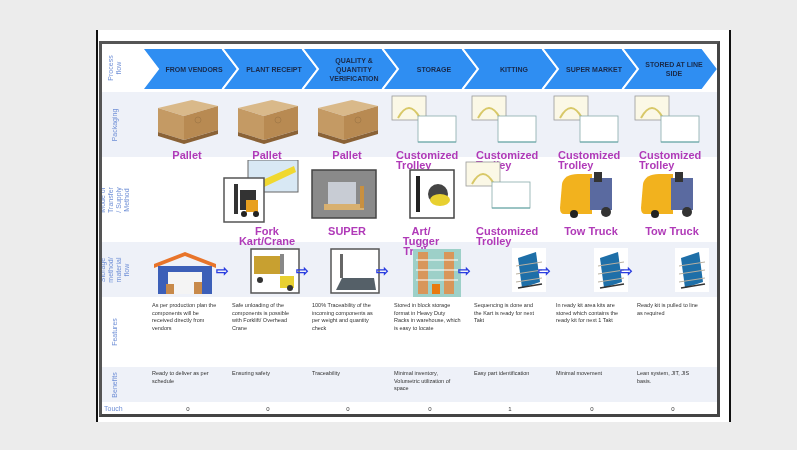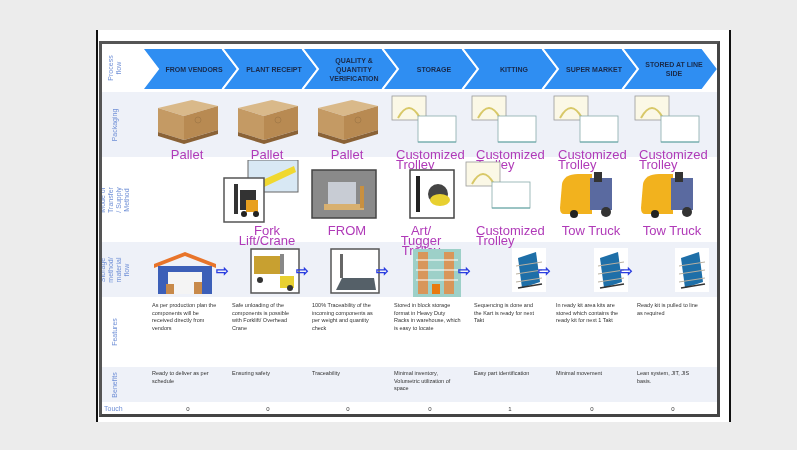--- a/index.html
+++ b/index.html
@@ -31,21 +31,21 @@
   .chev-wrap { position: absolute; left: 40px; top: 4px; height: 42px; width: 580px; }
   .chev { position: absolute; top: 0; height: 42px; width: 92px; }
   .chev svg { position: absolute; left: 0; top: 0; width: 100%; height: 100%; }
   .chev .txt {
     position: absolute; left: 18px; right: 10px; top: 0; bottom: 0;
     display: flex; align-items: center; justify-content: center; text-align: center;
     font-size: 7px; line-height: 9px; font-weight: bold; color: #1a2a4a;
   }
 
   .cell { position: absolute; text-align: center; }
-  .caption { color: #b03ab8; font-size: 13px; line-height: 10px; }
+  .caption { color: #b03ab8; font-size: 11px; line-height: 10px; font-weight: bold; }
   .caption-left { text-align: left; }
 
   .box {
     position: absolute; width: 70px; height: 54px;
   }
 
   .note { position: absolute; font-size: 5.5px; line-height: 7.5px; color: #333; text-align: left; }
   .touch { position: absolute; font-size: 6px; color: #333; text-align: center; width: 20px; }
   .arrow { position: absolute; color: #2a3de0; font-size: 15px; font-weight: bold; line-height: 15px; }
 </style>
@@ -215,30 +215,30 @@
       <div class="box" style="left: -6px; top: -4px; width: 78px; height: 64px;"><svg viewBox="0 0 78 64" width="78" height="64">
         <rect x="26" y="0" width="50" height="32" fill="#d8e8f4" stroke="#666"></rect>
         <polygon points="36,22 72,6 74,12 40,28" fill="#f0d830"></polygon>
         <rect x="2" y="18" width="40" height="44" fill="#fff" stroke="#555" stroke-width="1.5"></rect>
         <rect x="12" y="24" width="4" height="30" fill="#333"></rect>
         <rect x="18" y="30" width="16" height="20" fill="#333"></rect>
         <rect x="24" y="40" width="12" height="12" fill="#e8a020"></rect>
         <circle cx="22" cy="54" r="3" fill="#222"></circle>
           <circle cx="34" cy="54" r="3" fill="#222"></circle>
       </svg></div>
-      <div class="caption" style="position: absolute; left: 0px; right: 0px; top: 62px;">Fork Lift/Crane</div>
+      <div class="caption" style="position: absolute; left: 0px; right: 0px; top: 62px;">Fork Kart/Crane</div>
     </div>
     <div class="cell" style="left: 206px; top: 120px; width: 78px; height: 78px;">
       <div class="box" style="left: 2px; top: 4px;"><svg viewBox="0 0 70 54" width="70" height="54">
         <rect x="2" y="2" width="64" height="48" fill="#8a8a8a" stroke="#444" stroke-width="1.5"></rect>
         <rect x="18" y="14" width="28" height="22" fill="#c8ccd4"></rect>
         <rect x="14" y="36" width="40" height="6" fill="#d8b070"></rect>
         <rect x="50" y="18" width="4" height="22" fill="#c89040"></rect>
       </svg></div>
-      <div class="caption" style="position: absolute; left: 0px; right: 0px; top: 62px;">FROM</div>
+      <div class="caption" style="position: absolute; left: 0px; right: 0px; top: 62px;">SUPER</div>
     </div>
     <div class="cell" style="left: 288px; top: 120px; width: 78px; height: 78px;">
       <div class="box" style="left: 8px; top: 4px;"><svg viewBox="0 0 50 54" width="50" height="54">
         <rect x="2" y="2" width="44" height="48" fill="#fff" stroke="#444" stroke-width="1.5"></rect>
         <rect x="8" y="8" width="4" height="36" fill="#222"></rect>
         <circle cx="30" cy="26" r="10" fill="#444"></circle>
         <ellipse cx="32" cy="32" rx="10" ry="6" fill="#e8d030"></ellipse>
       </svg></div>
       <div class="caption" style="position: absolute; left: 6px; right: 0px; top: 62px; width: 50px;">Art/ Tugger Trolley</div>
     </div>

